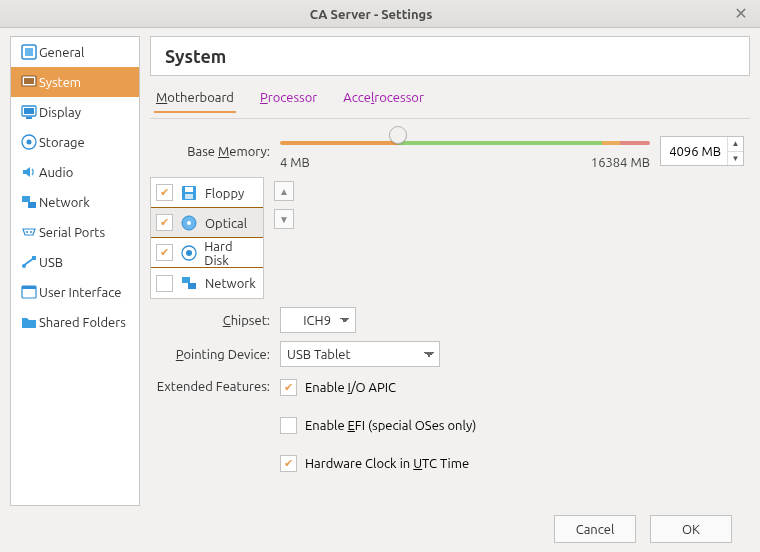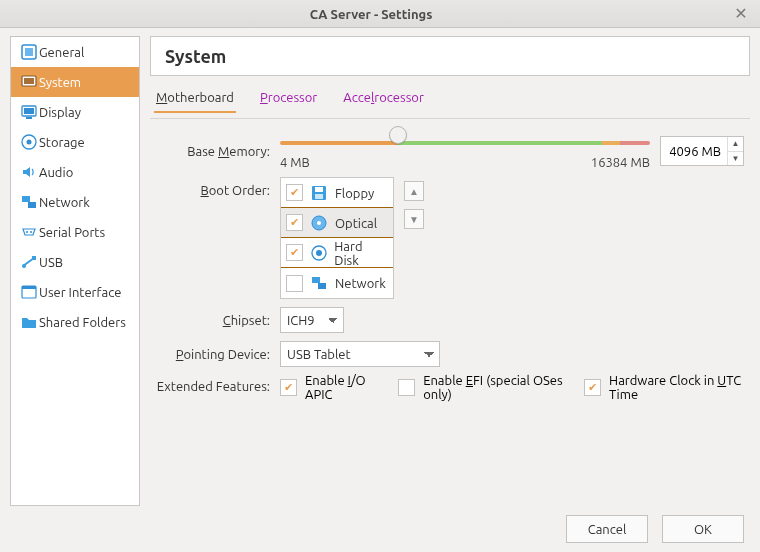--- a/index.html
+++ b/index.html
@@ -50,27 +50,27 @@
 .boot-item { height:30px; display:flex; align-items:center; gap:6px; padding:0 5px; border-bottom:1px solid #a16207; cursor:pointer;}
 .boot-item:last-child{border-bottom:none;}
 .boot-item.selected { background:#eceae8; }
 .chk { width:17px; height:17px; border:1px solid #c3c2c0; background:#fff; display:flex; align-items:center; justify-content:center; font-size:11px; color:#e89d4f; flex-shrink:0; cursor:pointer;}
 .chk.checked::after { content:"✔"; }
 .boot-item .bicon { width:20px; height:20px; display:flex; align-items:center; justify-content:center; }
 .boot-item .blabel { font-size:13px; color:#333; }
 .mini-btn { width:20px; height:20px; border:1px solid #c3c2c0; background:#fafafa; display:flex; align-items:center; justify-content:center; font-size:10px; color:#888; cursor:pointer;}
 
 select { height:26px; border:1px solid #c3c2c0; background:#fff; padding:0 24px 0 6px; font-size:13px; color:#333; appearance:none; -webkit-appearance:none; background-image: linear-gradient(45deg, transparent 50%, #666 50%), linear-gradient(135deg, #666 50%, transparent 50%); background-position: right 10px center, right 5px center; background-size: 5px 5px, 5px 5px; background-repeat:no-repeat;}
-.sel-chipset{width:64px;}
+.sel-chipset{width:76px;text-align:right;}
 .sel-point{width:160px;}
 
 .check-line{ display:flex; align-items:center; gap:8px; height:24px; }
 .check-line .txt .ul { text-decoration:underline; }
 
-.footer { height: 46px; display:flex; justify-content:flex-end; align-items:center; gap:14px; padding:0 16px; }
+.footer { height: 46px; display:flex; justify-content:flex-end; align-items:center; gap:14px; padding:0 28px; }
 .btn { min-width:82px; height:28px; border:1px solid #c3c2c0; background:#fafafa; cursor:pointer; font-size:13px; color:#333; }
 
 svg { display:block; }
 </style>
 </head>
 <body>
 
 <div class="titlebar">
   <div class="title">CA Server - Settings</div>
   <div class="close">✕</div>
@@ -203,21 +203,20 @@
           <div class="spinner">
             <input value="4096 MB" style="">
             <div class="arrows">
                 <div>▲</div>
                 <div>▼</div>
               </div>
           </div>
         </div>
 
         <div class="row" style="align-items:flex-start;">
-          <div class="label" style="padding-top:6px;"><span class="ul">B</span><span>oot Order:</span></div>
           <div class="boot-list">
             <div class="boot-item">
               <div class="chk checked"></div>
               <span class="bicon">
                   <svg width="18" height="18">
                     <rect x="2" y="2" width="14" height="14" rx="1" fill="#3a9ee0"></rect>
                     <rect x="5" y="3" width="8" height="5" fill="#fff"></rect>
                     <rect x="5" y="10" width="8" height="5" fill="#cde6f7"></rect>
                   </svg>
                 </span>
@@ -265,21 +264,21 @@
           <select class="sel-chipset"><option>ICH9</option></select>
         </div>
 
         <div class="row">
           <div class="label"><span class="ul">P</span><span>ointing Device:</span></div>
           <select class="sel-point"><option>USB Tablet</option></select>
         </div>
 
         <div class="row" style="align-items:flex-start;">
           <div class="label" style="padding-top:4px;">Extended Features:</div>
-          <div style="flex:1;display:flex;flex-direction:row;gap:20px;align-items:flex-end;">
+          <div style="flex:1;display:flex;flex-direction:column;gap:14px;">
             <div class="check-line">
               <div class="chk checked"></div>
               <span class="txt"><span>Enable </span><span class="ul">I</span><span>/O APIC</span></span>
             </div>
             <div class="check-line">
               <div class="chk"></div>
               <span class="txt"><span>Enable </span><span class="ul">E</span><span>FI (special OSes only)</span></span>
             </div>
             <div class="check-line">
               <div class="chk checked"></div>

